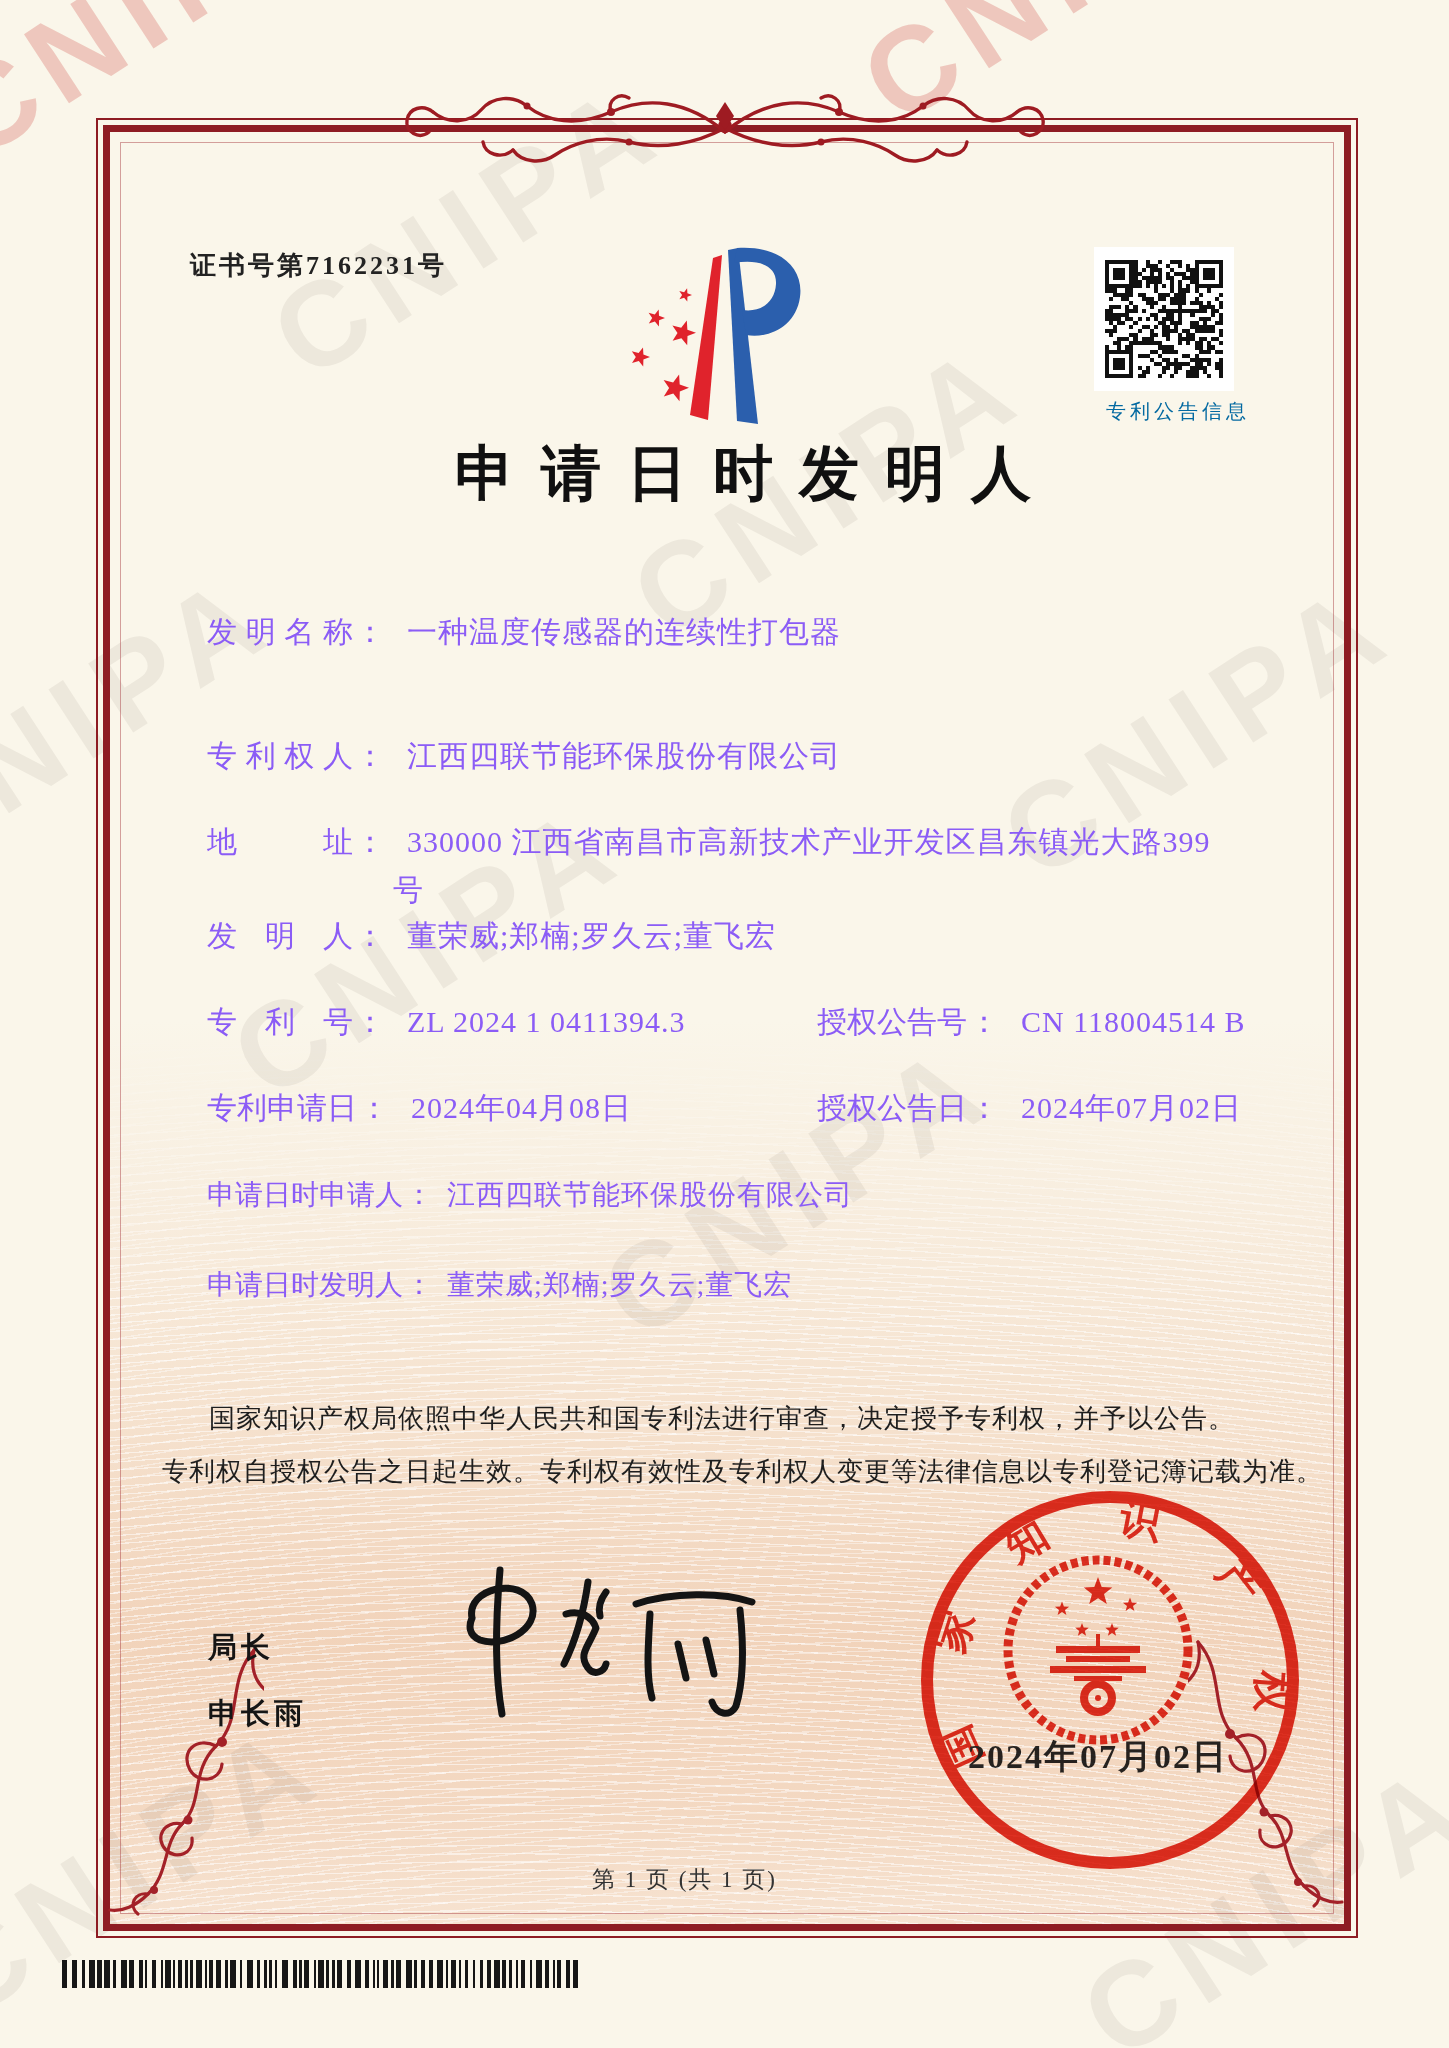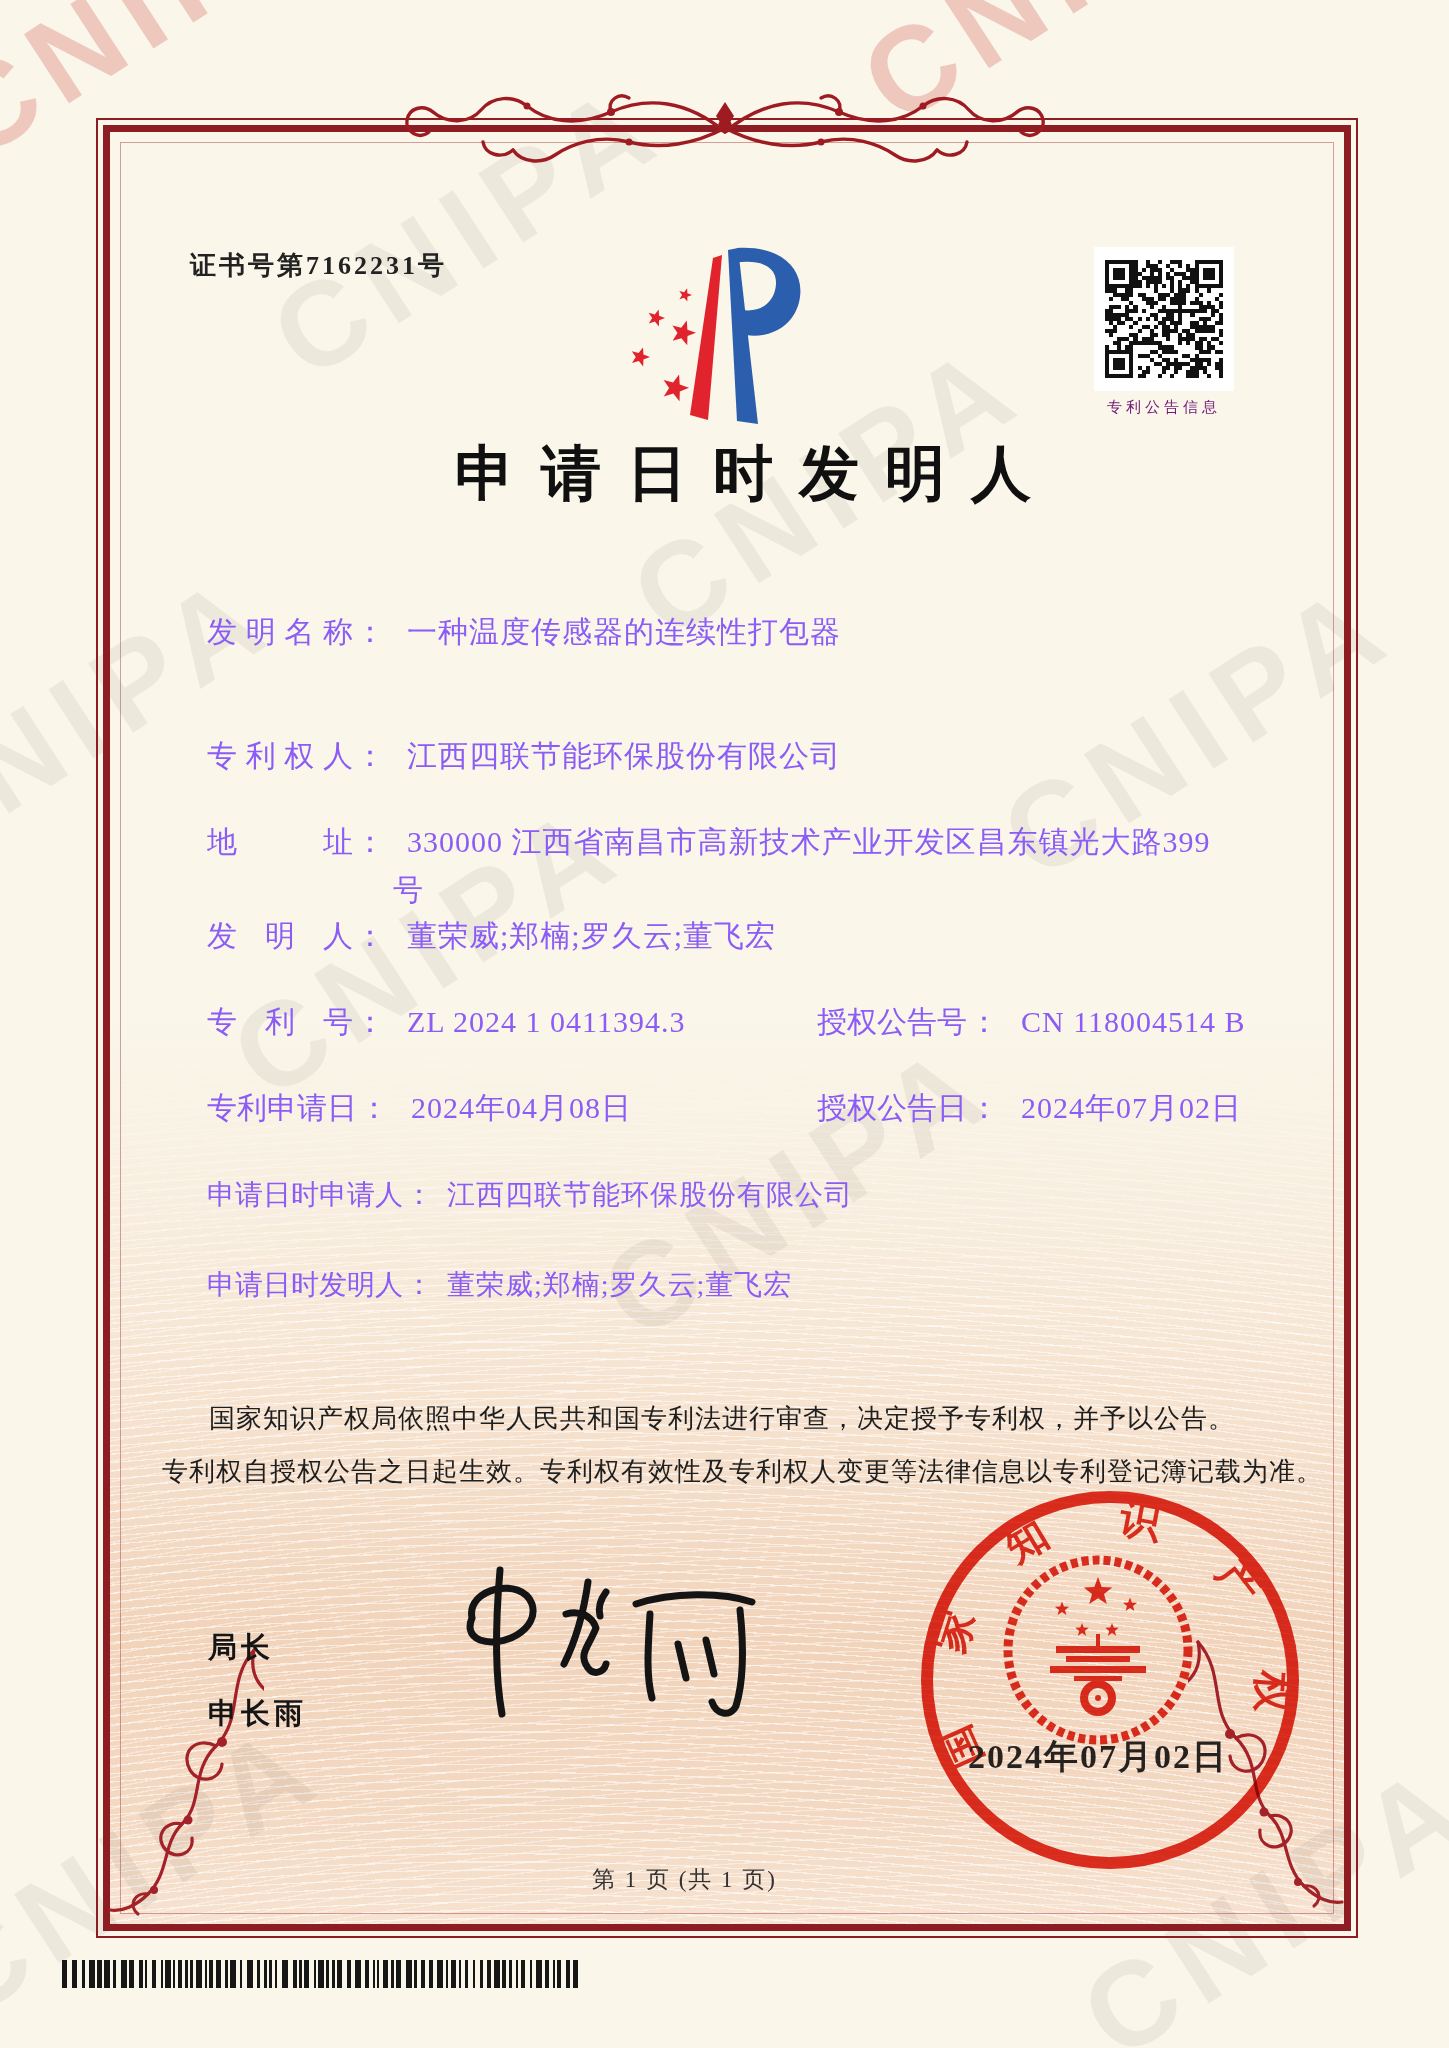--- a/index.html
+++ b/index.html
@@ -27,22 +27,22 @@
   .frame-inner{position:absolute;inset:5px;border:7px solid #8e1c23;}
   .frame-fine{position:absolute;inset:22px;border:1px solid rgba(163,51,58,.45);}
 
   .orn{position:absolute;z-index:4;pointer-events:none;}
 
   
   .certno{position:absolute;left:190px;top:248px;z-index:5;font-size:26px;letter-spacing:3px;color:#222;font-weight:bold;}
   .logo{position:absolute;left:618px;top:222px;z-index:5;}
   .qrbox{position:absolute;left:1094px;top:247px;width:140px;height:144px;background:#fff;z-index:5;
          display:flex;align-items:center;justify-content:center;}
-  .qrcap{position:absolute;left:1078px;top:398px;width:172px;z-index:5;text-align:center;
-         font-size:15px;letter-spacing:4px;color:#701a75;}
+  .qrcap{position:absolute;left:1078px;top:398px;width:172px;z-index:5;text-align:right;
+         font-size:20px;letter-spacing:4px;color:#0369a1;}
   .title{position:absolute;left:455px;top:434px;z-index:5;font-size:60px;font-weight:bold;
          letter-spacing:26px;color:#101010;white-space:nowrap;}
 
   
   .row{position:absolute;left:207px;z-index:5;font-size:30px;white-space:nowrap;color:#8b5cf6;}
   .lab{display:inline-block;vertical-align:top;}
   .lab.j{width:146px;text-align:justify;text-align-last:justify;}
   .colon{display:inline-block;margin-left:2px;}
   .val{display:inline-block;margin-left:22px;letter-spacing:1px;}
   .rcol{position:absolute;left:610px;top:0;white-space:nowrap;}

